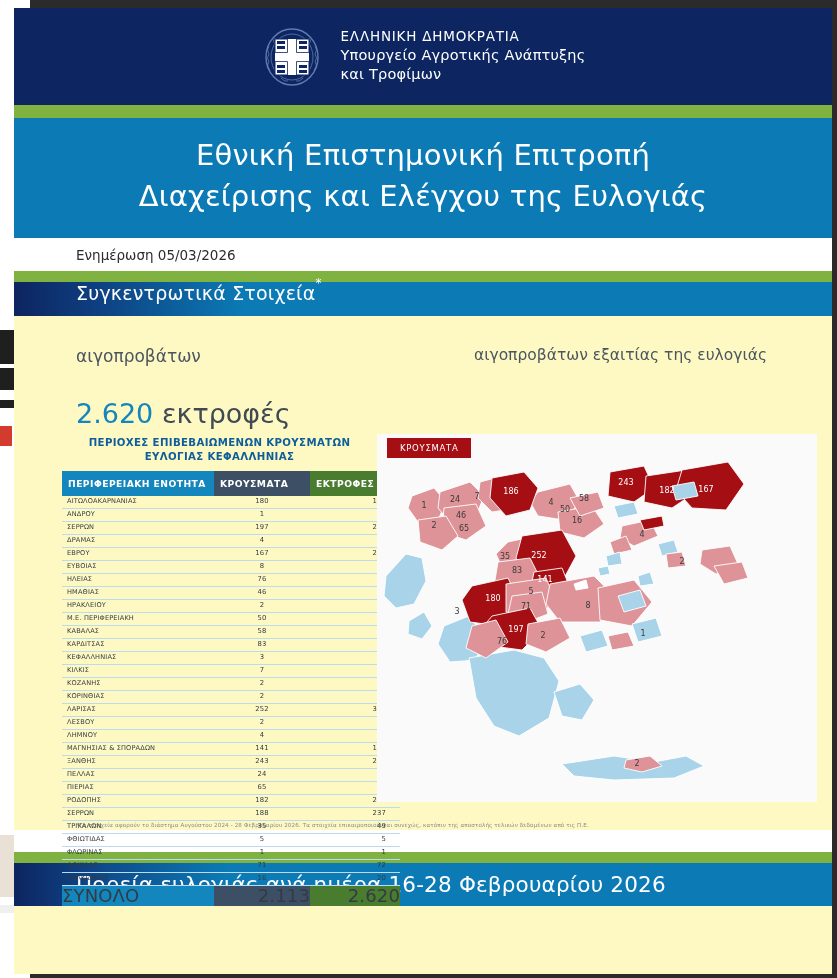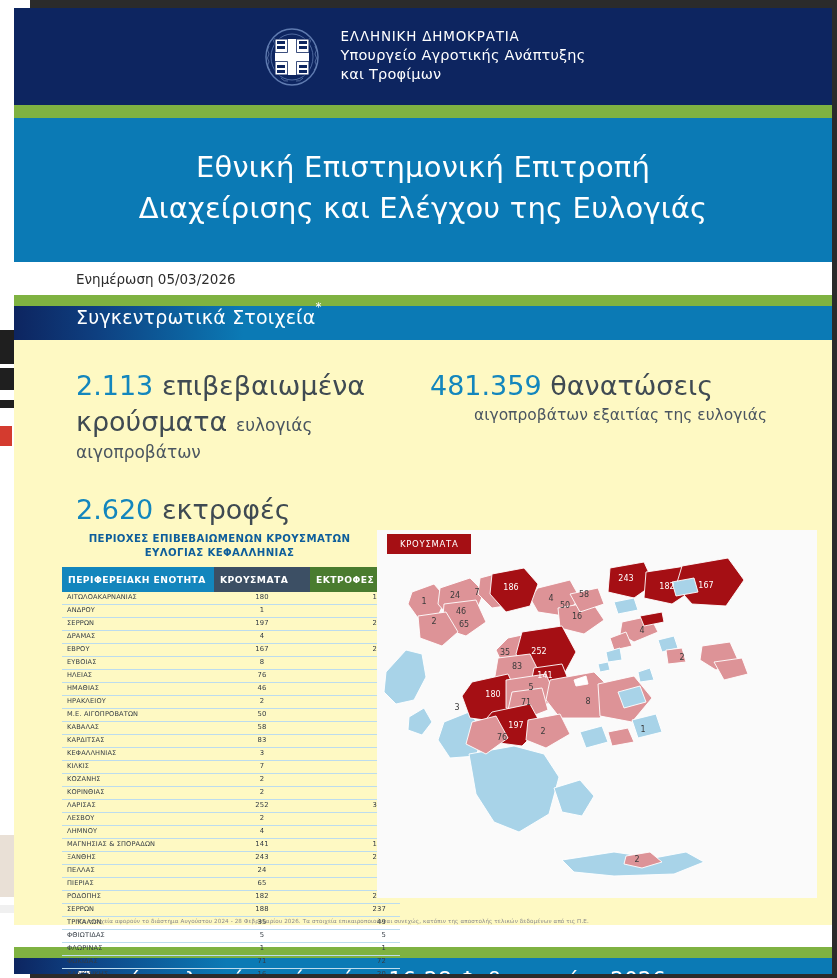--- a/index.html
+++ b/index.html
@@ -68,21 +68,21 @@
   .green-bar { height: 13px; background: #7fb241; }
   .green-bar.thin { height: 11px; }
 
   
   .title-band {
     background: #0b7ab5;
     padding: 17px 0 21px;
     text-align: center;
   }
   .title-band h1 {
-    margin: 12px;
+    margin: 0;
     color: #ffffff;
     font-size: 29px;
     font-weight: 400;
     line-height: 1.42;
     letter-spacing: 0.2px;
   }
 
   
   .update-band {
     background: #ffffff;
@@ -341,36 +341,27 @@
     </div>
 
     <div class="green-bar thin"></div>
 
     <div class="section-band">
       <h2><span>Συγκεντρωτικά Στοιχεία</span><sup>*</sup></h2>
     </div>
 
     <div class="stats">
       <div class="stat-col-left">
-        <div class="stat-line">
-          <span class="stat-num">2.113</span>
-          <span>επιβεβαιωμένα κρούσματα</span>
-          <span class="stat-sub-inline">ευλογιάς</span>
-        </div>
         <div class="stat-sub">αιγοπροβάτων</div>
         <div class="stat-line stat-row2">
           <span class="stat-num">2.620</span>
           <span>εκτροφές</span>
         </div>
       </div>
       <div class="stat-col-right">
-        <div class="stat-line">
-          <span class="stat-num">481.359</span>
-          <span>θανατώσεις</span>
-        </div>
         <div class="stat-right-sub">αιγοπροβάτων εξαιτίας της ευλογιάς</div>
       </div>
     </div>
 
     <div class="content-row">
 
       <div class="table-wrap">
         <div class="tbl-title">
           <div>ΠΕΡΙΟΧΕΣ ΕΠΙΒΕΒΑΙΩΜΕΝΩΝ ΚΡΟΥΣΜΑΤΩΝ</div>
           <div>ΕΥΛΟΓΙΑΣ ΚΕΦΑΛΛΗΝΙΑΣ</div>
@@ -423,21 +414,21 @@
                 <td>ΗΜΑΘΙΑΣ</td>
                 <td class="num">46</td>
                 <td class="num farms">56</td>
               </tr>
               <tr>
                 <td>ΗΡΑΚΛΕΙΟΥ</td>
                 <td class="num">2</td>
                 <td class="num farms">2</td>
               </tr>
               <tr>
-                <td>Μ.Ε. ΑΙΓΟΠΡΟΒΑΤΩΝ</td>
+                <td>Μ.Ε. ΠΕΡΙΦΕΡΕΙΑΚΗ</td>
                 <td class="num">50</td>
                 <td class="num farms">67</td>
               </tr>
               <tr>
                 <td>ΚΑΒΑΛΑΣ</td>
                 <td class="num">58</td>
                 <td class="num farms">71</td>
               </tr>
               <tr>
                 <td>ΚΑΡΔΙΤΣΑΣ</td>

